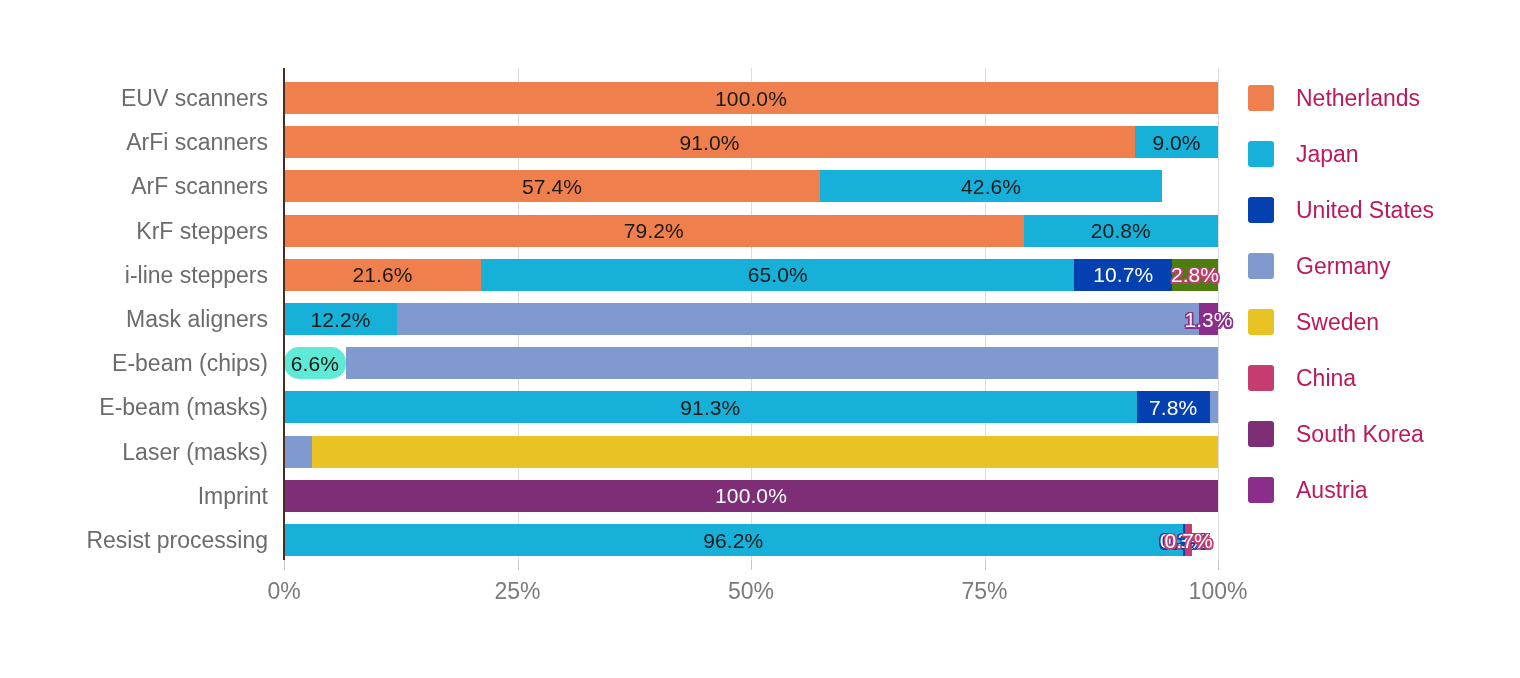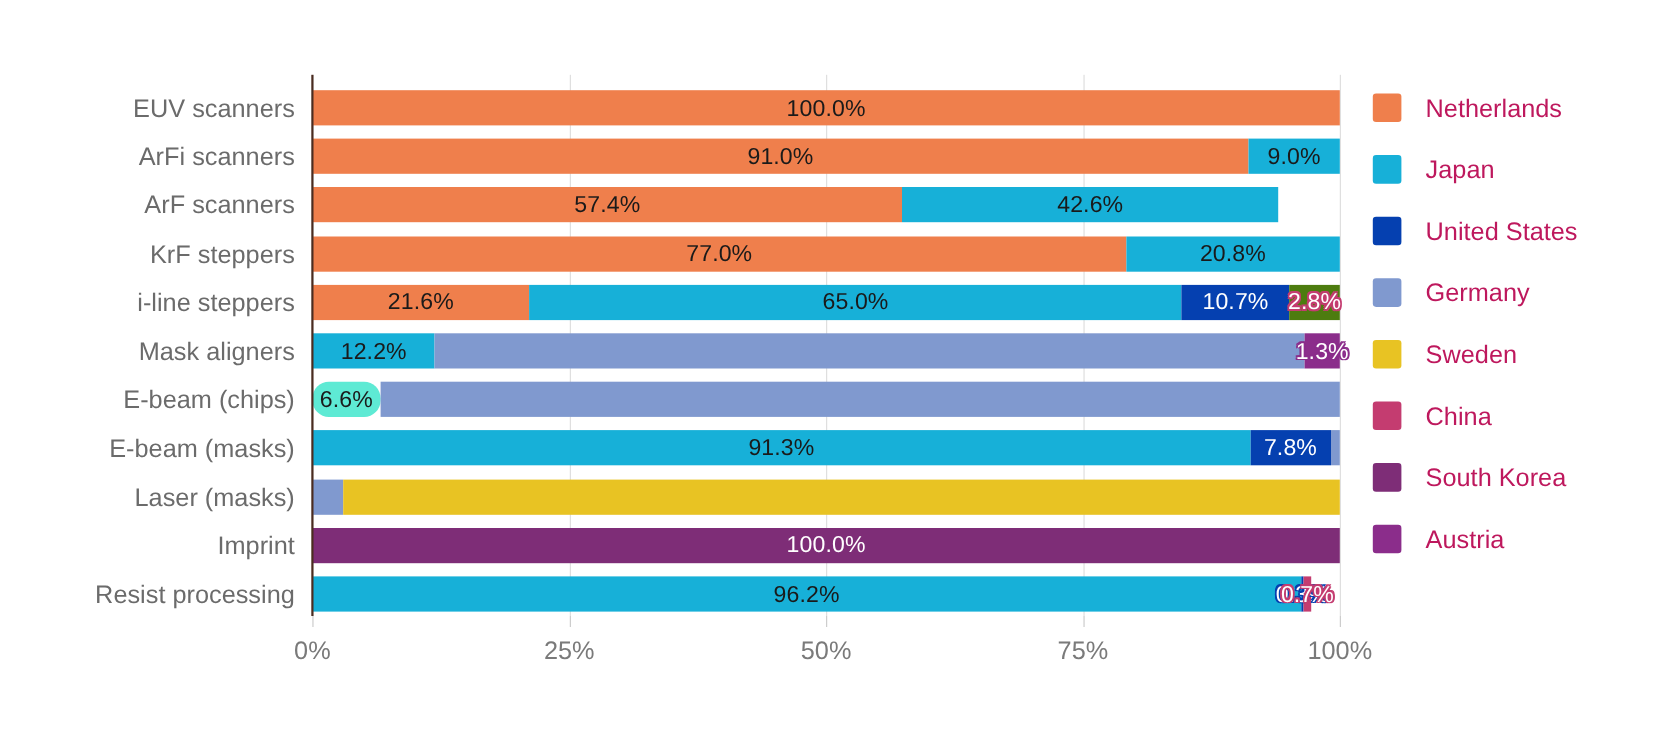--- a/index.html
+++ b/index.html
@@ -186,21 +186,21 @@
               <span class="seg-label dark">57.4%</span>
             </div>
             <div class="segment" title="ArF scanners — Japan: 42.6%" style="width: 342px; background: rgb(23, 176, 216);">
               <span class="seg-label dark">42.6%</span>
             </div>
           </div>
         </div>
         <div class="bar-row" style="top: 146.6px;">
           <div class="bar-track">
             <div class="segment" title="KrF steppers — Netherlands: 79.2%" style="width: 739.728px; background: rgb(239, 127, 76);">
-              <span class="seg-label dark">77.0%</span>
+              <span class="seg-label dark">79.2%</span>
             </div>
             <div class="segment" title="KrF steppers — Japan: 20.8%" style="width: 194.272px; background: rgb(23, 176, 216);">
               <span class="seg-label dark">20.8%</span>
             </div>
           </div>
         </div>
         <div class="bar-row" style="top: 190.8px;">
           <div class="bar-track">
             <div class="segment" title="i-line steppers — Netherlands: 21.6%" style="width: 201.744px; background: rgb(239, 127, 76);">
               <span class="seg-label dark">21.6%</span>
@@ -215,21 +215,21 @@
               <span class="seg-label light halo-cn">2.8%</span>
             </div>
           </div>
         </div>
         <div class="bar-row" style="top: 235px;">
           <div class="bar-track">
             <div class="segment" title="Mask aligners — Japan: 12.2%" style="width: 113.948px; background: rgb(23, 176, 216);">
               <span class="seg-label dark">12.2%</span>
             </div>
             <div class="segment" title="Mask aligners — Germany: 86.5%" style="width: 807.91px; background: rgb(128, 153, 207);"></div>
-            <div class="segment" title="Mask aligners — Austria: 1.3%" style="width: 32px; background: rgb(139, 45, 139);">
+            <div class="segment" title="Mask aligners — Austria: 1.3%" style="width: 19px; background: rgb(139, 45, 139);">
               <span class="seg-label light halo-at">1.3%</span>
             </div>
           </div>
         </div>
         <div class="bar-row" style="top: 279.2px;">
           <div class="bar-track">
             <div class="segment" title="E-beam (chips) — Japan: 6.6%" style="width: 61.644px; background: #5eead4; border-radius: 15px;">
               <span class="seg-label dark">6.6%</span>
             </div>
             <div class="segment" title="E-beam (chips) — Germany: 93.4%" style="width: 872.356px; background: rgb(128, 153, 207);"></div>

